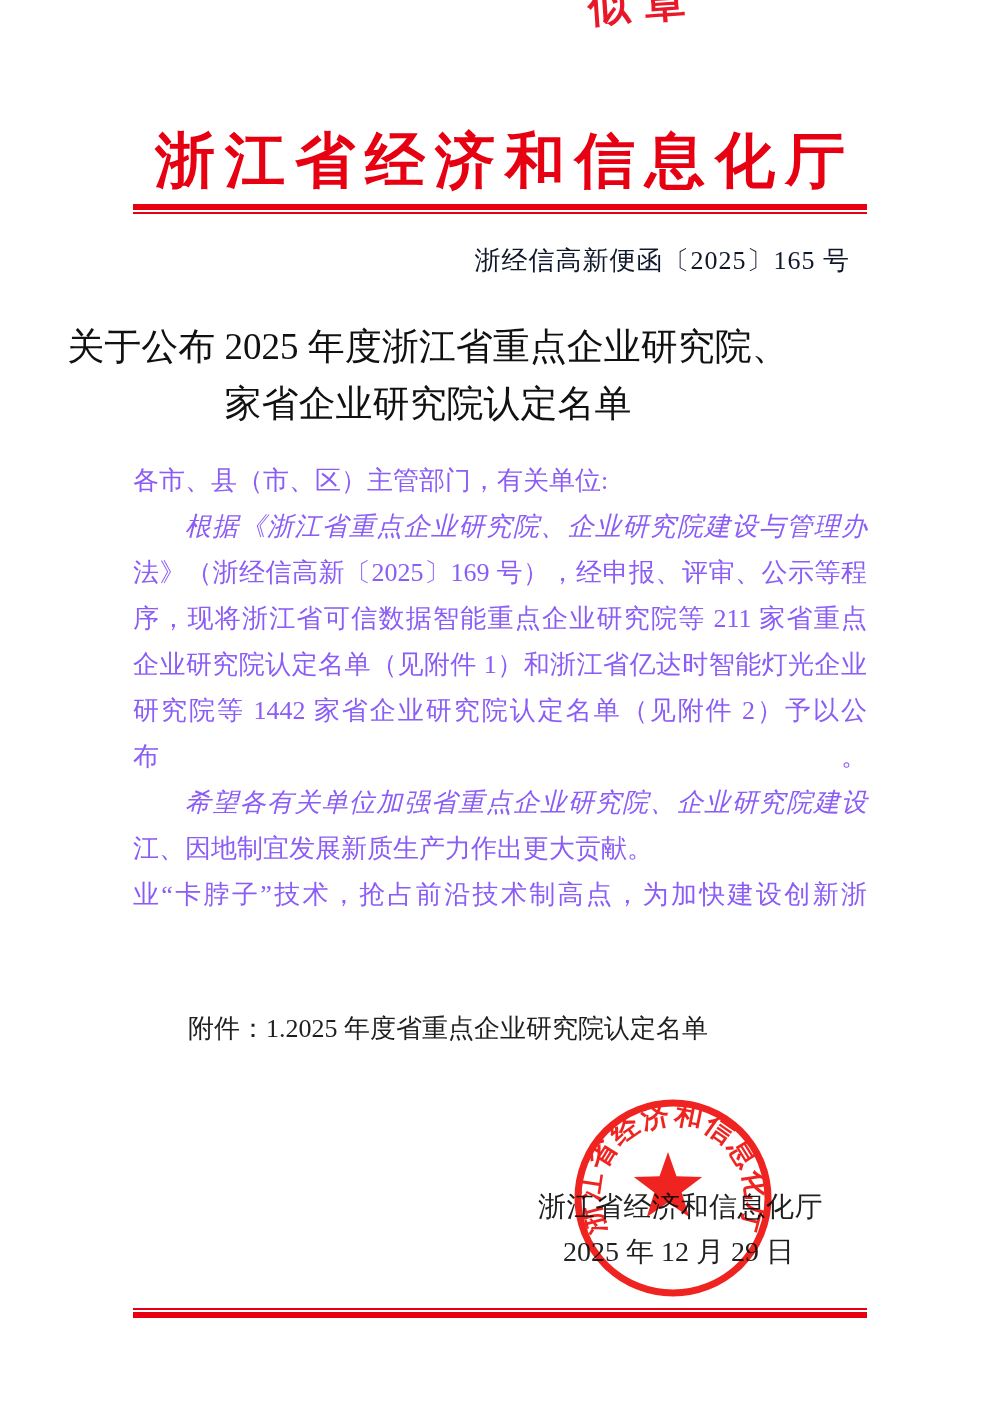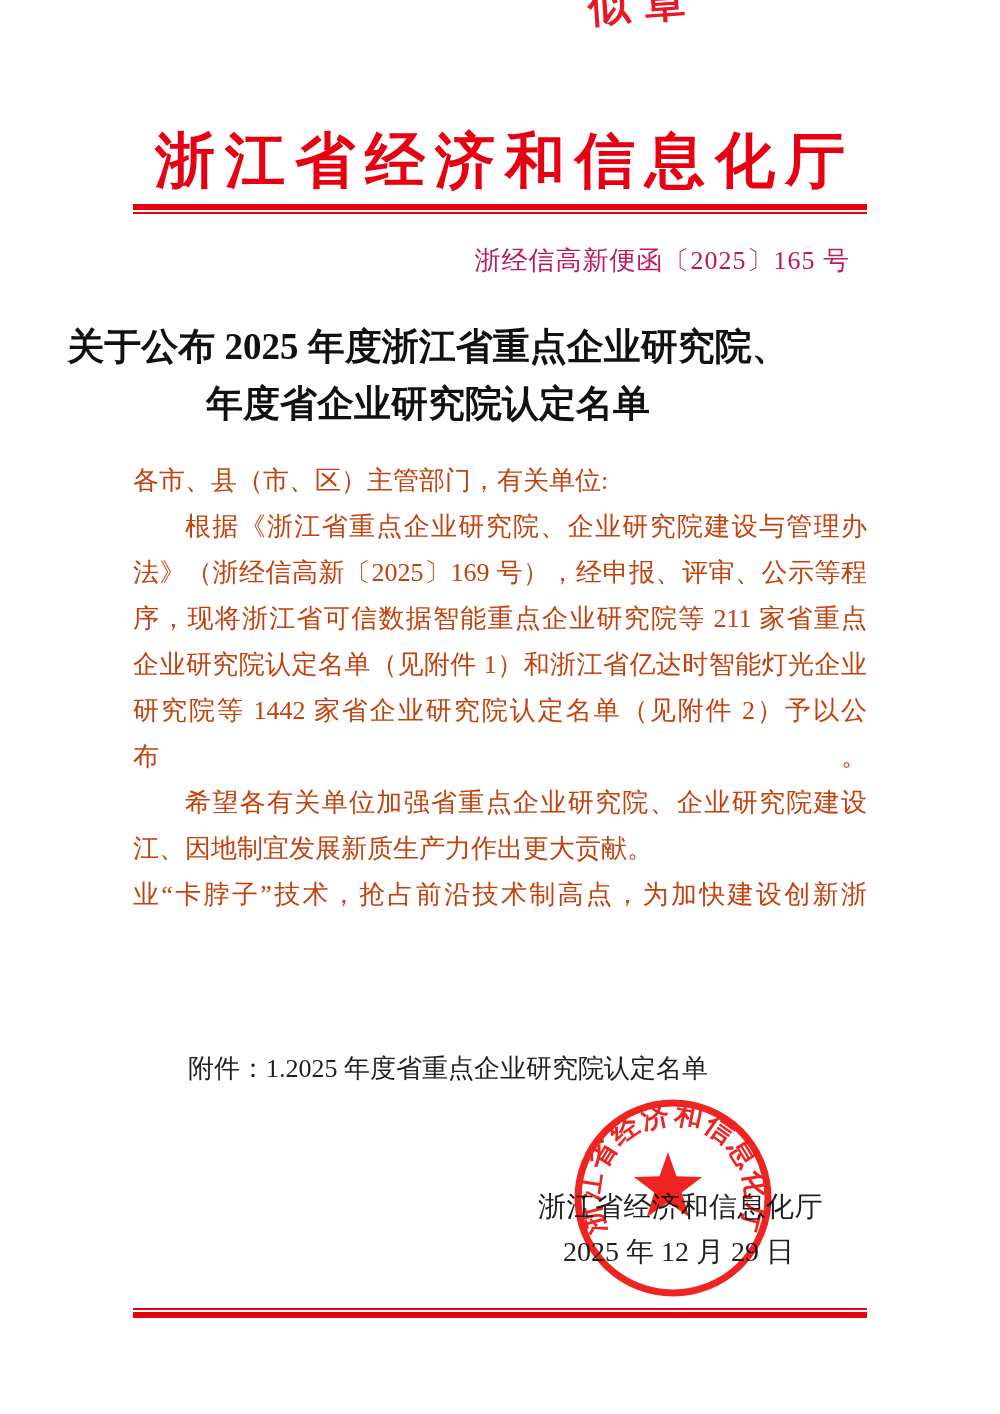--- a/index.html
+++ b/index.html
@@ -23,44 +23,44 @@
   }
   .rule{position:absolute;left:133px;width:734px;}
   .rule-header{top:204px;}
   .rule-footer{top:1308px;}
   .rule .thick{height:6px;background:#e60012;}
   .rule .thin{height:2px;background:#e60012;}
   .rule .gap{height:2px;background:transparent;}
   
   .docnum{
     position:absolute;top:243px;right:150px;
-    font-size:26px;letter-spacing:1px;color:#be185d;
+    font-size:26px;letter-spacing:1px;color:#0f172a;
     white-space:nowrap;
   }
   
   .notice-title{
     position:absolute;top:318px;left:0;width:856px;
-    text-align:center;font-weight:bold;color:#111;
+    text-align:center;font-weight:normal;color:#111;
     font-size:37px;line-height:57px;
   }
   
   .body{
     position:absolute;top:458px;left:133px;width:734px;
-    font-size:26px;line-height:46px;color:#c2410c;
+    font-size:26px;line-height:46px;color:#8b5cf6;
   }
   .bl{text-align:justify;}
   .bl.fill{text-align-last:justify;}
-  .bl.indent{text-indent:52px;}
+  .bl.indent{text-indent:52px;font-style:italic;}
   
   .attach{
     position:absolute;top:1006px;left:133px;width:734px;
     font-size:26px;line-height:46px;color:#1f1f1f;
     padding-left:0;
   }
-  .attach-row{display:flex;padding-left:55px;margin-top:40px;}
+  .attach-row{display:flex;padding-left:55px;}
   .attach-label{flex:none;white-space:nowrap;}
   .attach-items{flex:none;}
   .attach-items div{white-space:nowrap;}
   
   .signer{
     position:absolute;top:1188px;left:538px;
     font-size:28px;color:#1f1f1f;white-space:nowrap;letter-spacing:0.5px;
   }
   .sign-date{
     position:absolute;top:1233px;left:563px;
@@ -97,21 +97,21 @@
   <div class="rule rule-header">
     <div class="thick"></div>
     <div class="gap"></div>
     <div class="thin"></div>
   </div>
 
   <div class="docnum">浙经信高新便函〔2025〕165 号</div>
 
   <div class="notice-title">
     <div>关于公布 2025 年度浙江省重点企业研究院、</div>
-    <div>年度省企业研究院认定名单</div>
+    <div>家省企业研究院认定名单</div>
   </div>
 
   <div class="body">
     <div class="bl">各市、县（市、区）主管部门，有关单位:</div>
     <div class="bl indent fill">根据《浙江省重点企业研究院、企业研究院建设与管理办</div>
     <div class="bl fill">法》（浙经信高新〔2025〕169 号），经申报、评审、公示等程</div>
     <div class="bl fill">序，现将浙江省可信数据智能重点企业研究院等 211 家省重点</div>
     <div class="bl fill">企业研究院认定名单（见附件 1）和浙江省亿达时智能灯光企业</div>
     <div class="bl fill">研究院等 1442 家省企业研究院认定名单（见附件 2）予以公布。</div>
     <div class="bl indent fill">希望各有关单位加强省重点企业研究院、企业研究院建设</div>

